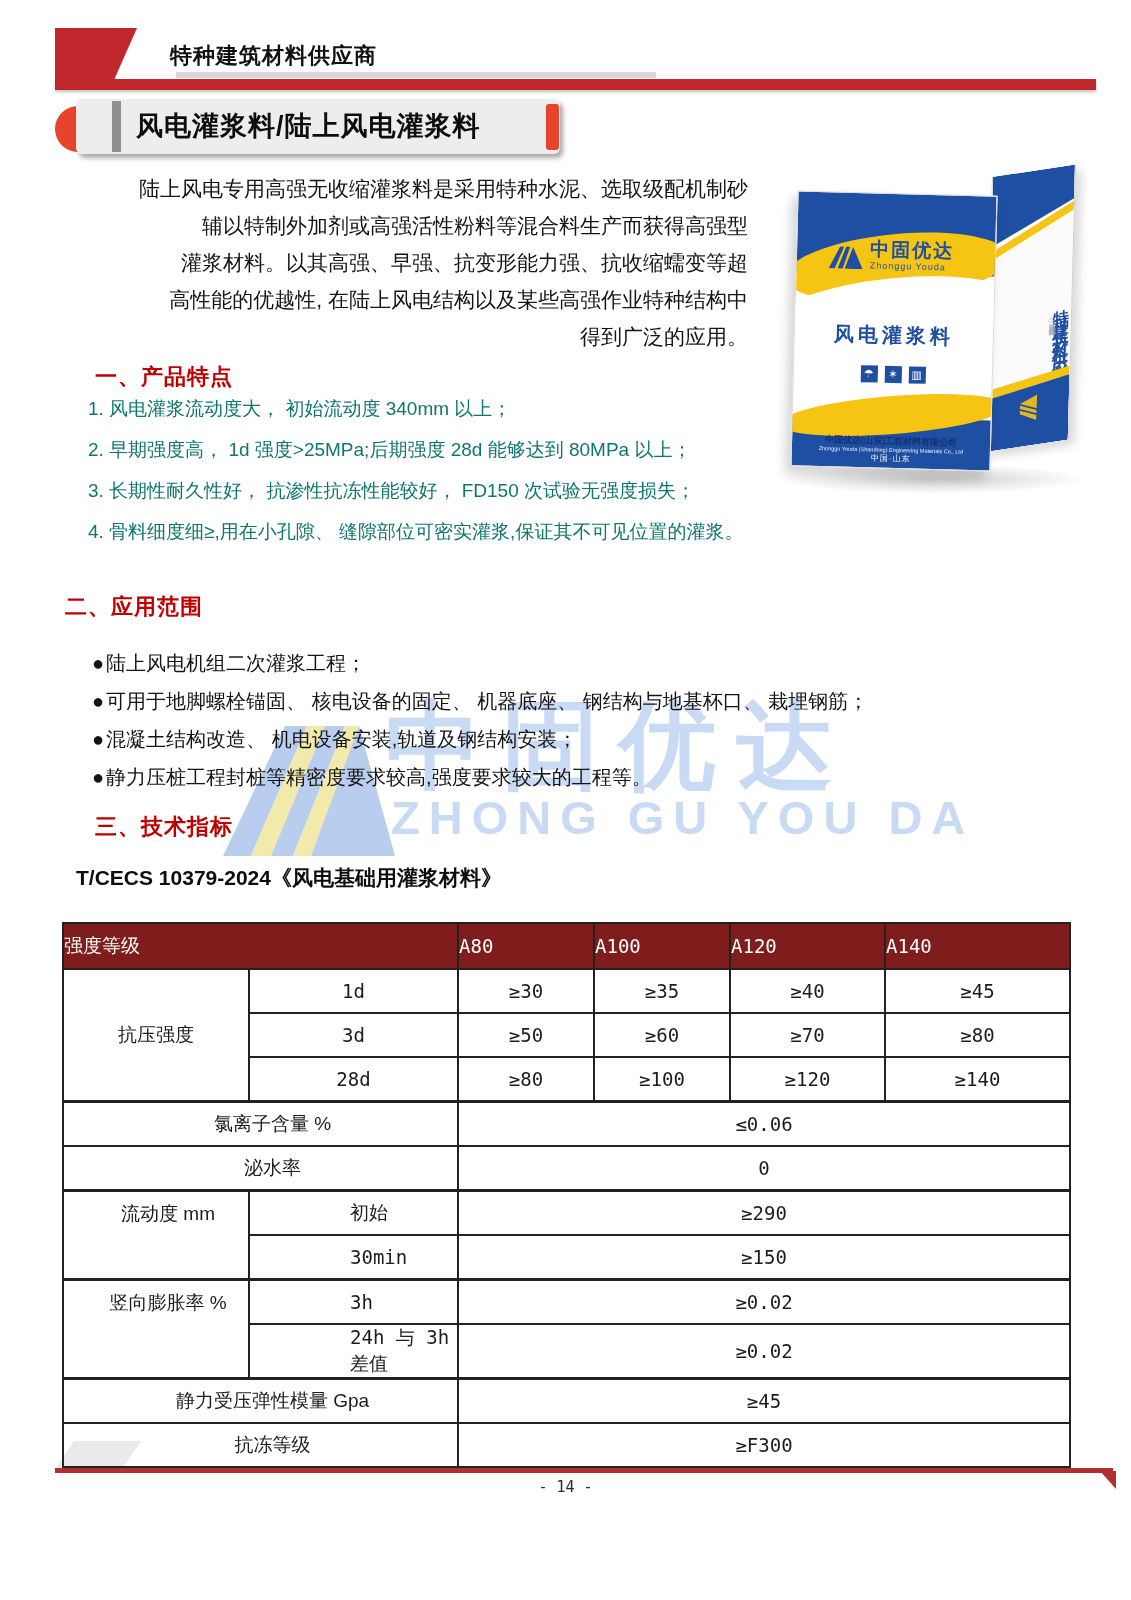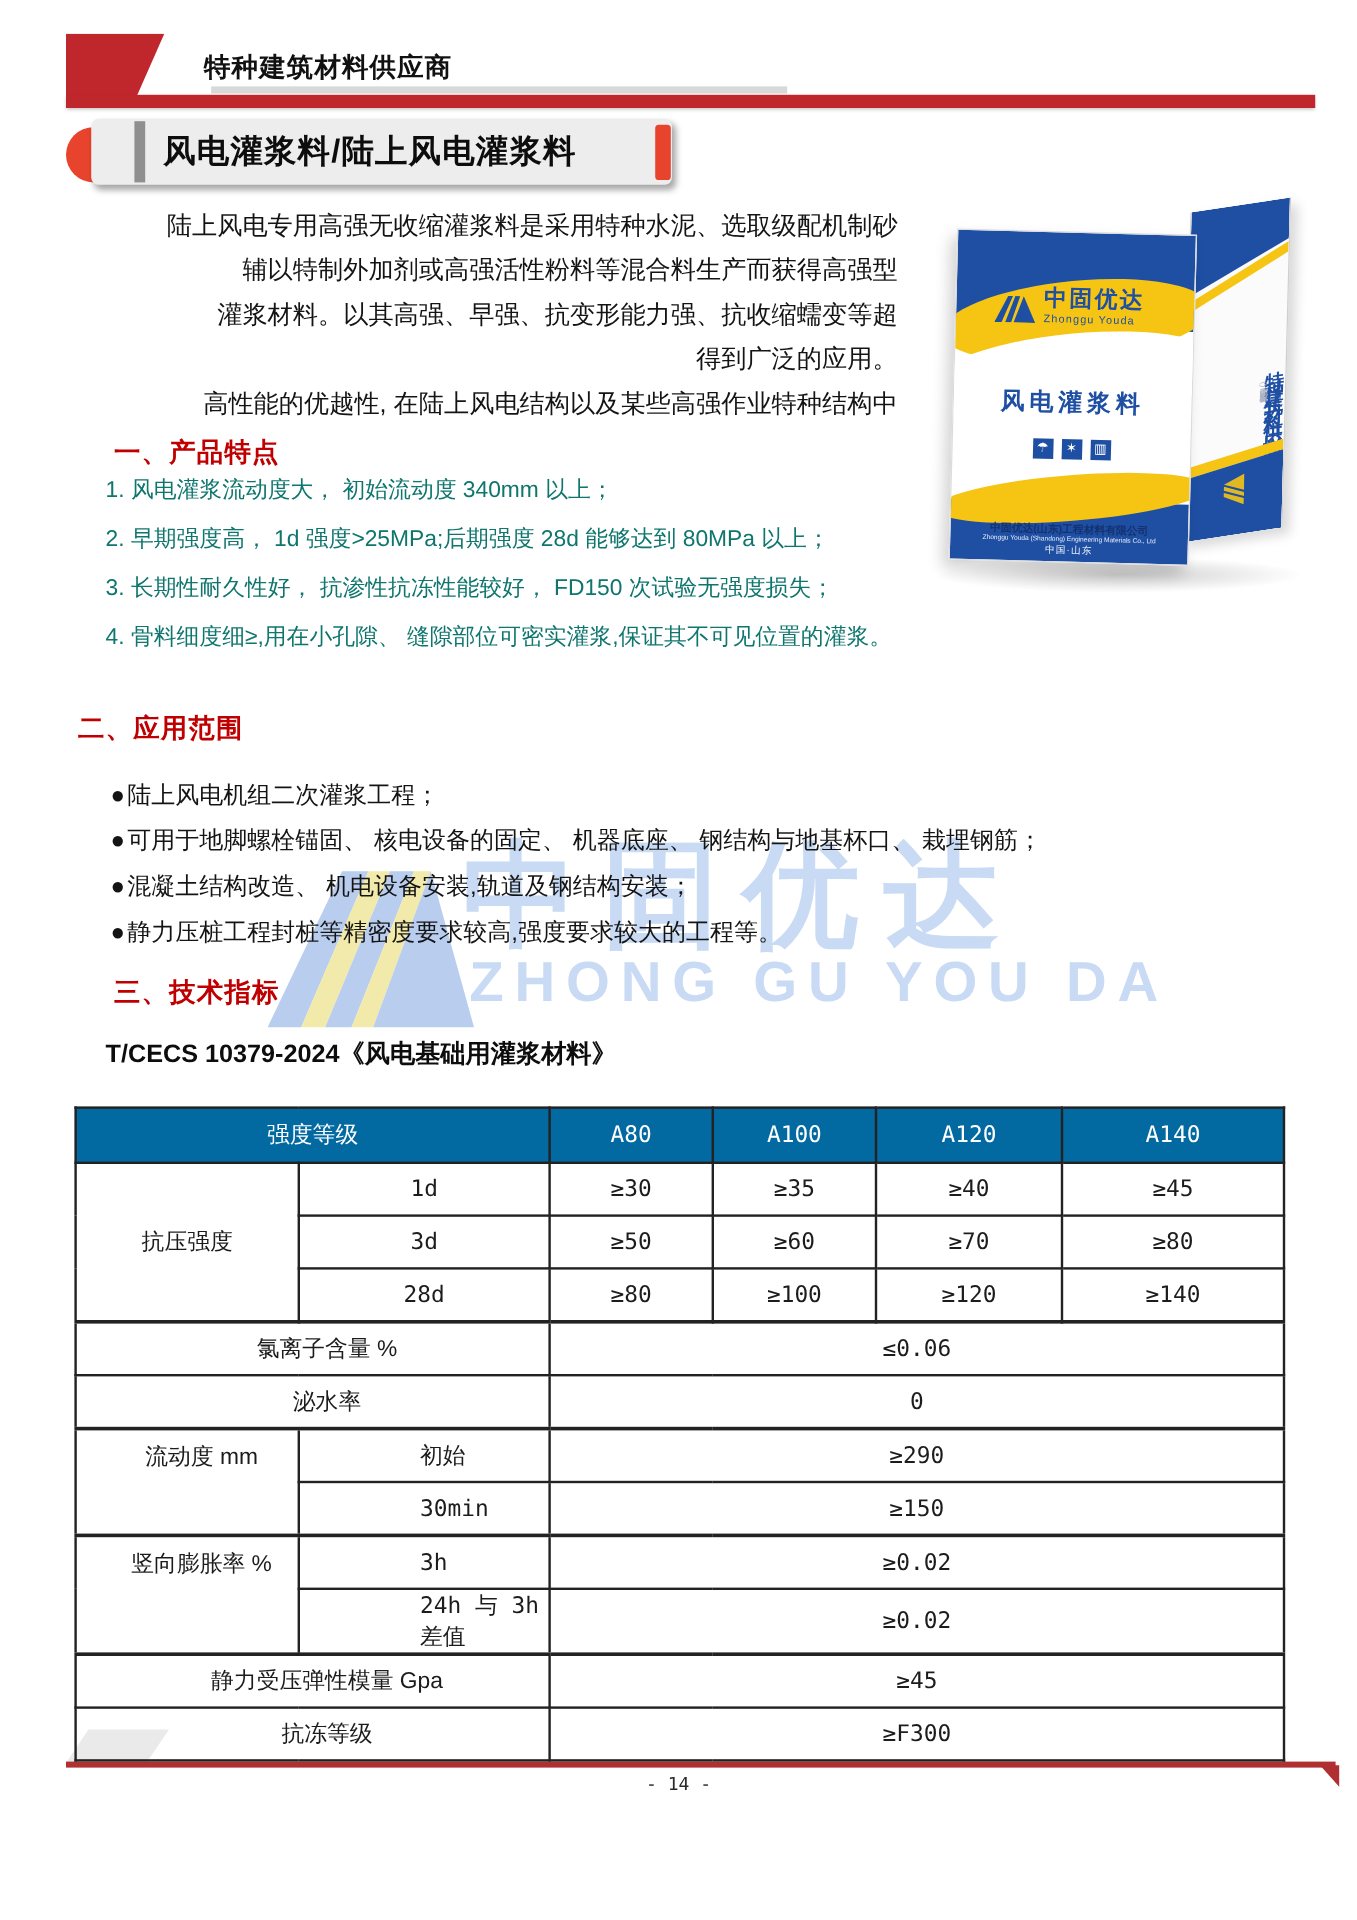--- a/index.html
+++ b/index.html
@@ -27,21 +27,21 @@
 
   
   .intro{left:88px;top:170px;width:660px;font-size:21px;line-height:37px;color:#141414;z-index:2;text-align:right;}
 
   
   .sec-heading{font-size:22px;font-weight:bold;color:#c00000;letter-spacing:1px;z-index:2;}
   .features{left:88px;top:388px;width:760px;font-size:19px;line-height:41px;color:#0f766e;z-index:2;}
   .apps{left:92px;top:644px;width:840px;font-size:20px;line-height:38px;color:#141414;z-index:2;}
   .apps .row{display:flex;align-items:flex-start;}
   .apps .blt{margin-right:2px;}
-  .standard{left:88px;top:864px;font-size:21px;font-weight:bold;color:#0d0d0d;z-index:2;}
+  .standard{left:76px;top:864px;font-size:21px;font-weight:bold;color:#0d0d0d;z-index:2;}
 
   
   .watermark{left:215px;top:686px;width:690px;height:180px;z-index:0;pointer-events:none;}
   .wm-logo{position:absolute;left:8px;top:10px;}
   .wm-cn{position:absolute;left:170px;top:-4px;font-size:97px;font-weight:600;color:#c8daf4;letter-spacing:20px;white-space:nowrap;}
   .wm-en{position:absolute;left:176px;top:104px;font-size:47px;font-weight:600;color:#c8daf4;letter-spacing:9px;white-space:nowrap;}
 
   
   .bag{left:778px;top:163px;width:330px;height:325px;z-index:2;}
   .bag-shadow{position:absolute;left:0px;bottom:-6px;width:310px;height:30px;
@@ -84,21 +84,21 @@
   .bs-btm-yellow{position:absolute;bottom:0;left:0;width:100%;height:74px;background:#f6c514;
     clip-path:polygon(0 18%,100% 0,100% 12%,0 30%);}
   .bs-btm-blue{position:absolute;bottom:0;left:0;width:100%;height:74px;background:#1e4fa3;
     clip-path:polygon(0 30%,100% 12%,100% 100%,0 100%);}
   .bs-logo{position:absolute;bottom:26px;left:26px;transform:rotate(-90deg);opacity:.9;}
 
   
   .tech-table{position:absolute;left:62px;top:922px;width:1007px;border-collapse:collapse;
     table-layout:fixed;z-index:2;font-size:19px;color:#1c1c1c;}
   .tech-table td{border:2px solid #222;height:42px;padding:0;}
-  .tech-table tr.hdr td{background:#0369a1;color:#ffffff;height:44px;text-align:center;
+  .tech-table tr.hdr td{background:#7f1d1d;color:#ffffff;height:44px;text-align:left;
     font-family:"DejaVu Sans Mono","DejaVu Sans",monospace;font-size:19px;}
   .tech-table tr.gsep td{border-top-width:3px;}
   .lbl{text-align:center;padding-left:24px !important;}
   .lblc{text-align:center;}
   .top{vertical-align:top;padding-top:9px !important;margin-top:41px;}
   .sub{text-align:center;font-family:"DejaVu Sans Mono","DejaVu Sans",monospace;}
   .sub-l{text-align:left;padding-left:100px !important;font-family:"DejaVu Sans Mono","DejaVu Sans",monospace;}
   .val{text-align:center;font-family:"DejaVu Sans Mono","DejaVu Sans",monospace;}
 
   
@@ -120,22 +120,22 @@
 <div class="abs title-pill"></div>
 <div class="abs title-box"></div>
 <div class="abs title-darkbar"></div>
 <div class="abs title-endbar"></div>
 <div class="abs title-text">风电灌浆料/陆上风电灌浆料</div>
 
 <div class="abs intro">
   <div>陆上风电专用高强无收缩灌浆料是采用特种水泥、选取级配机制砂</div>
   <div>辅以特制外加剂或高强活性粉料等混合料生产而获得高强型</div>
   <div>灌浆材料。以其高强、早强、抗变形能力强、抗收缩蠕变等超</div>
+  <div>高性能的优越性, 在陆上风电结构以及某些高强作业特种结构中</div>
   <div>得到广泛的应用。</div>
-  <div>高性能的优越性, 在陆上风电结构以及某些高强作业特种结构中</div>
 </div>
 
 <div class="abs watermark">
   <svg class="wm-logo" width="175" height="165" viewBox="0 0 175 165">
     <polygon points="0,160 62,30 84,30 28,160" fill="#b9cdef"></polygon>
     <polygon points="28,160 84,30 102,30 48,160" fill="#f2eaaa"></polygon>
     <polygon points="48,160 102,30 122,30 70,160" fill="#b9cdef"></polygon>
     <polygon points="70,160 122,30 136,30 88,160" fill="#f2eaaa"></polygon>
     <polygon points="88,160 136,30 172,160" fill="#b9cdef"></polygon>
   </svg>

